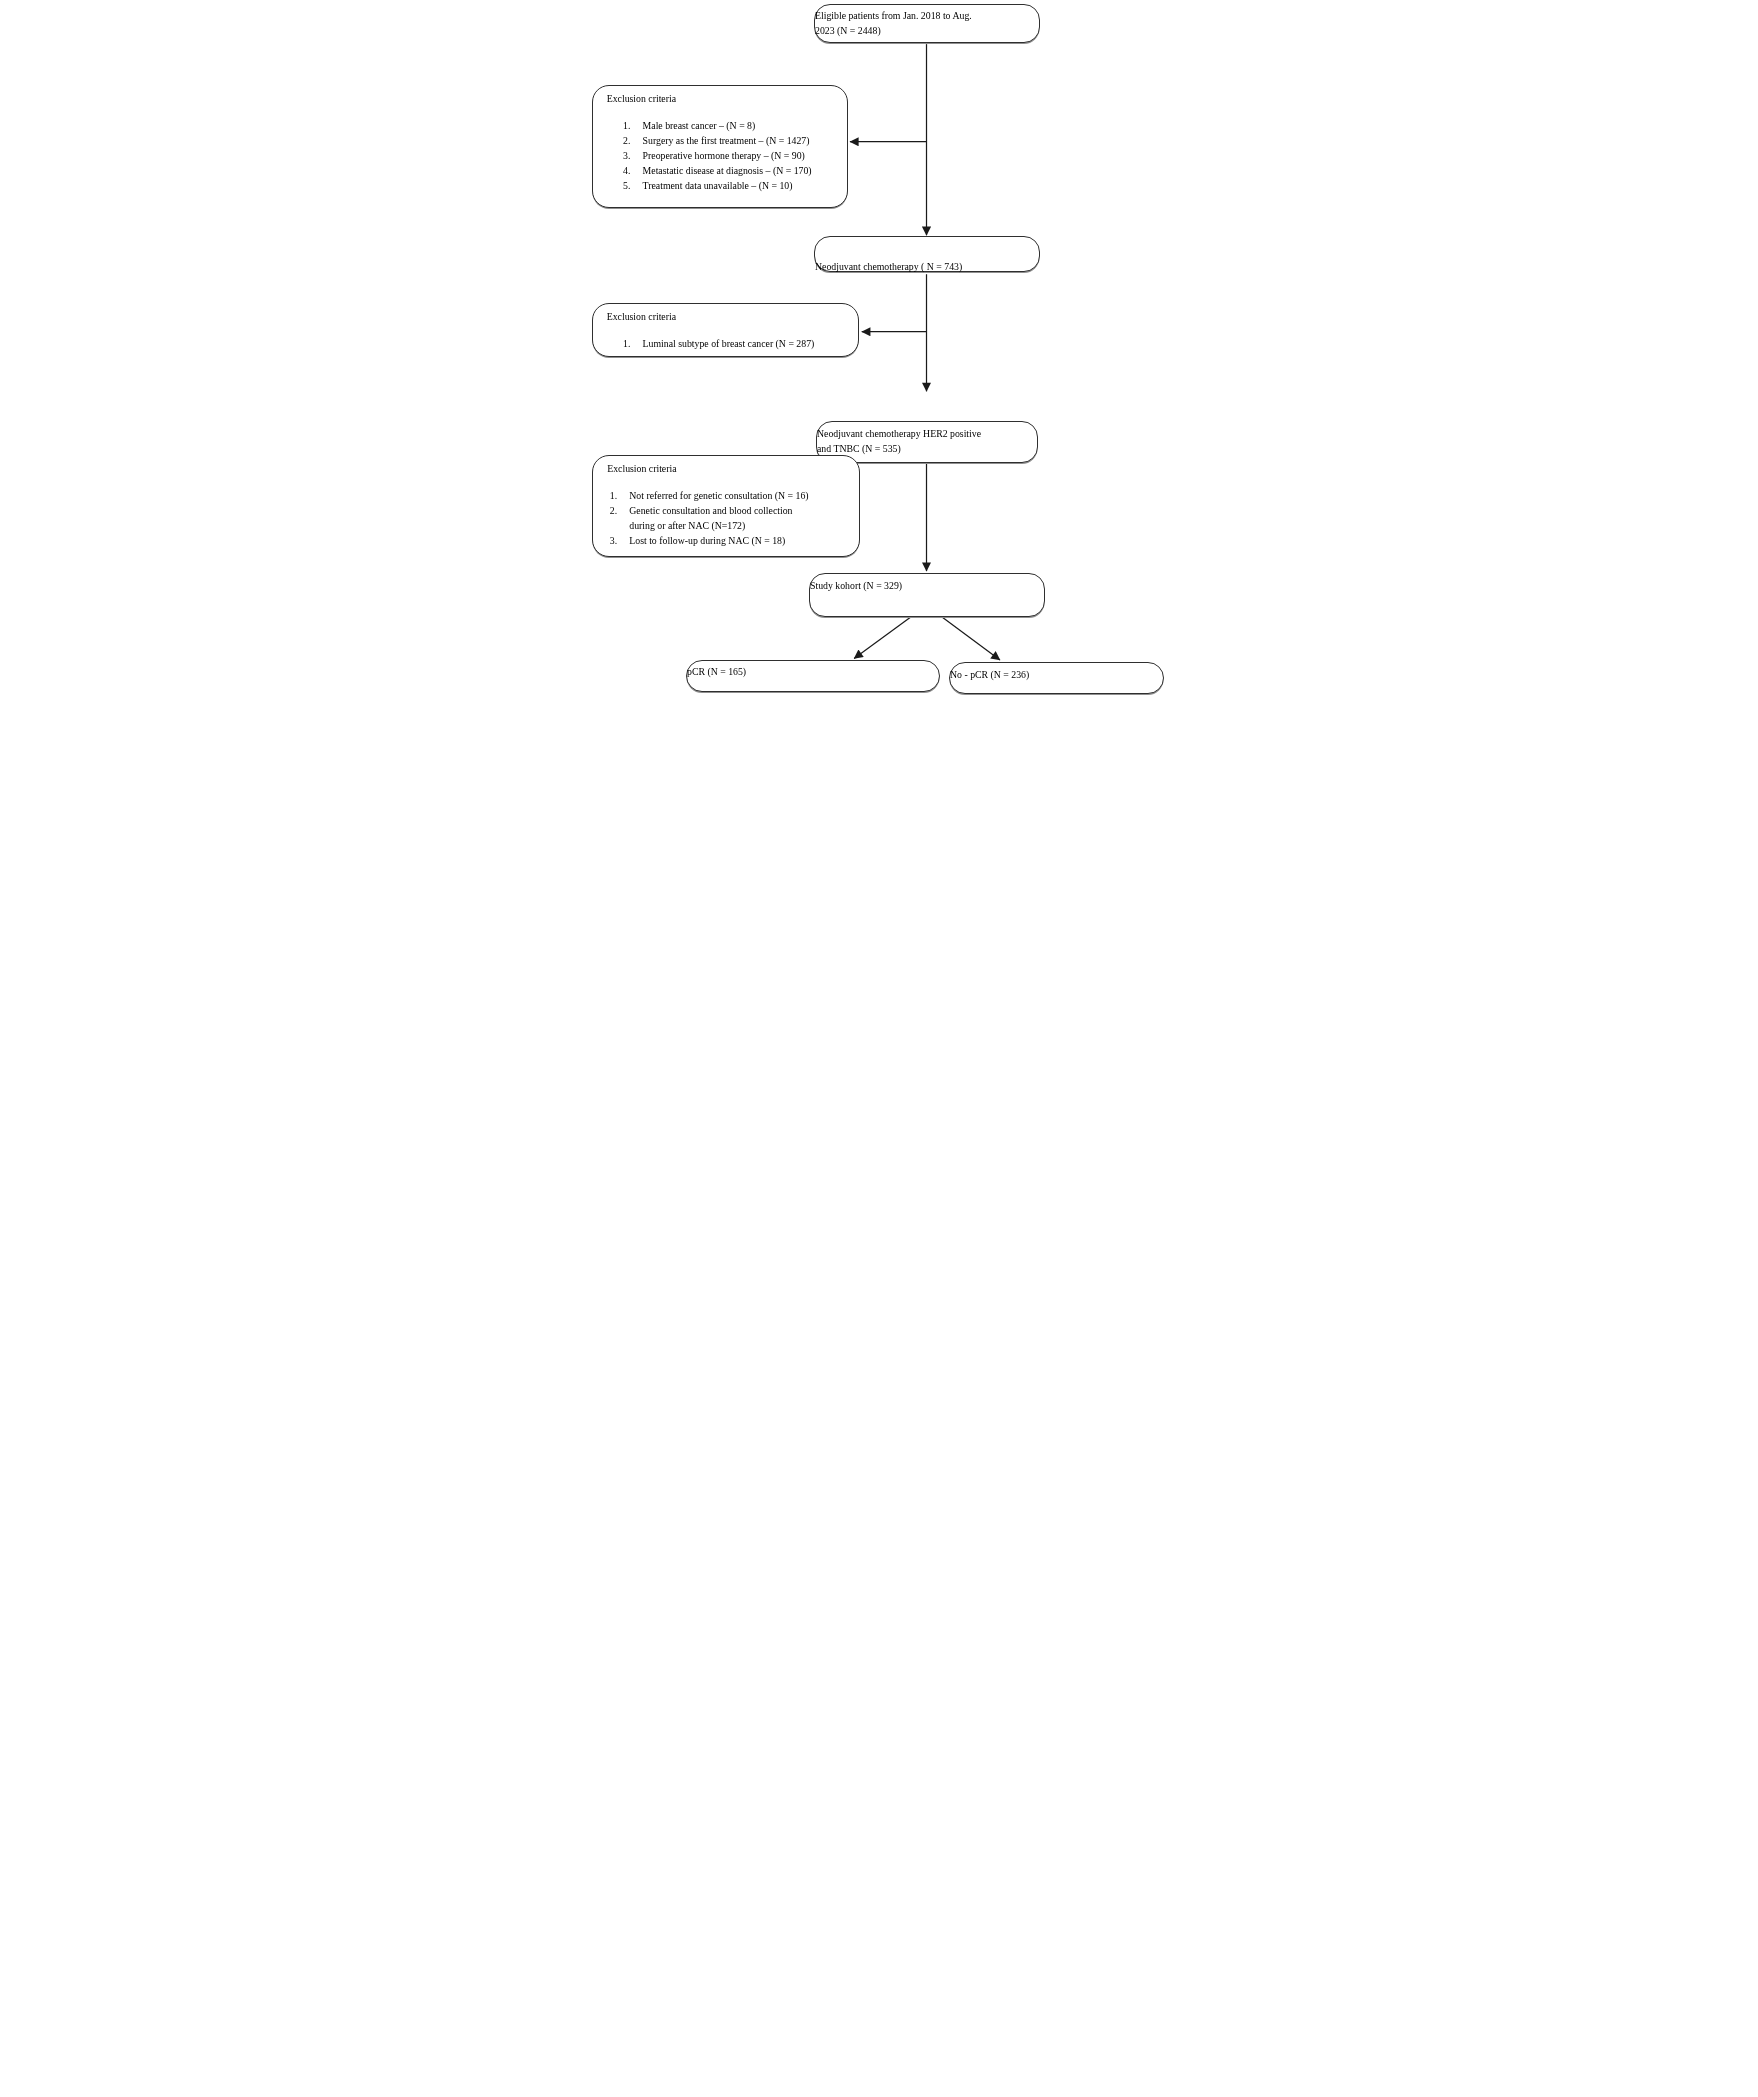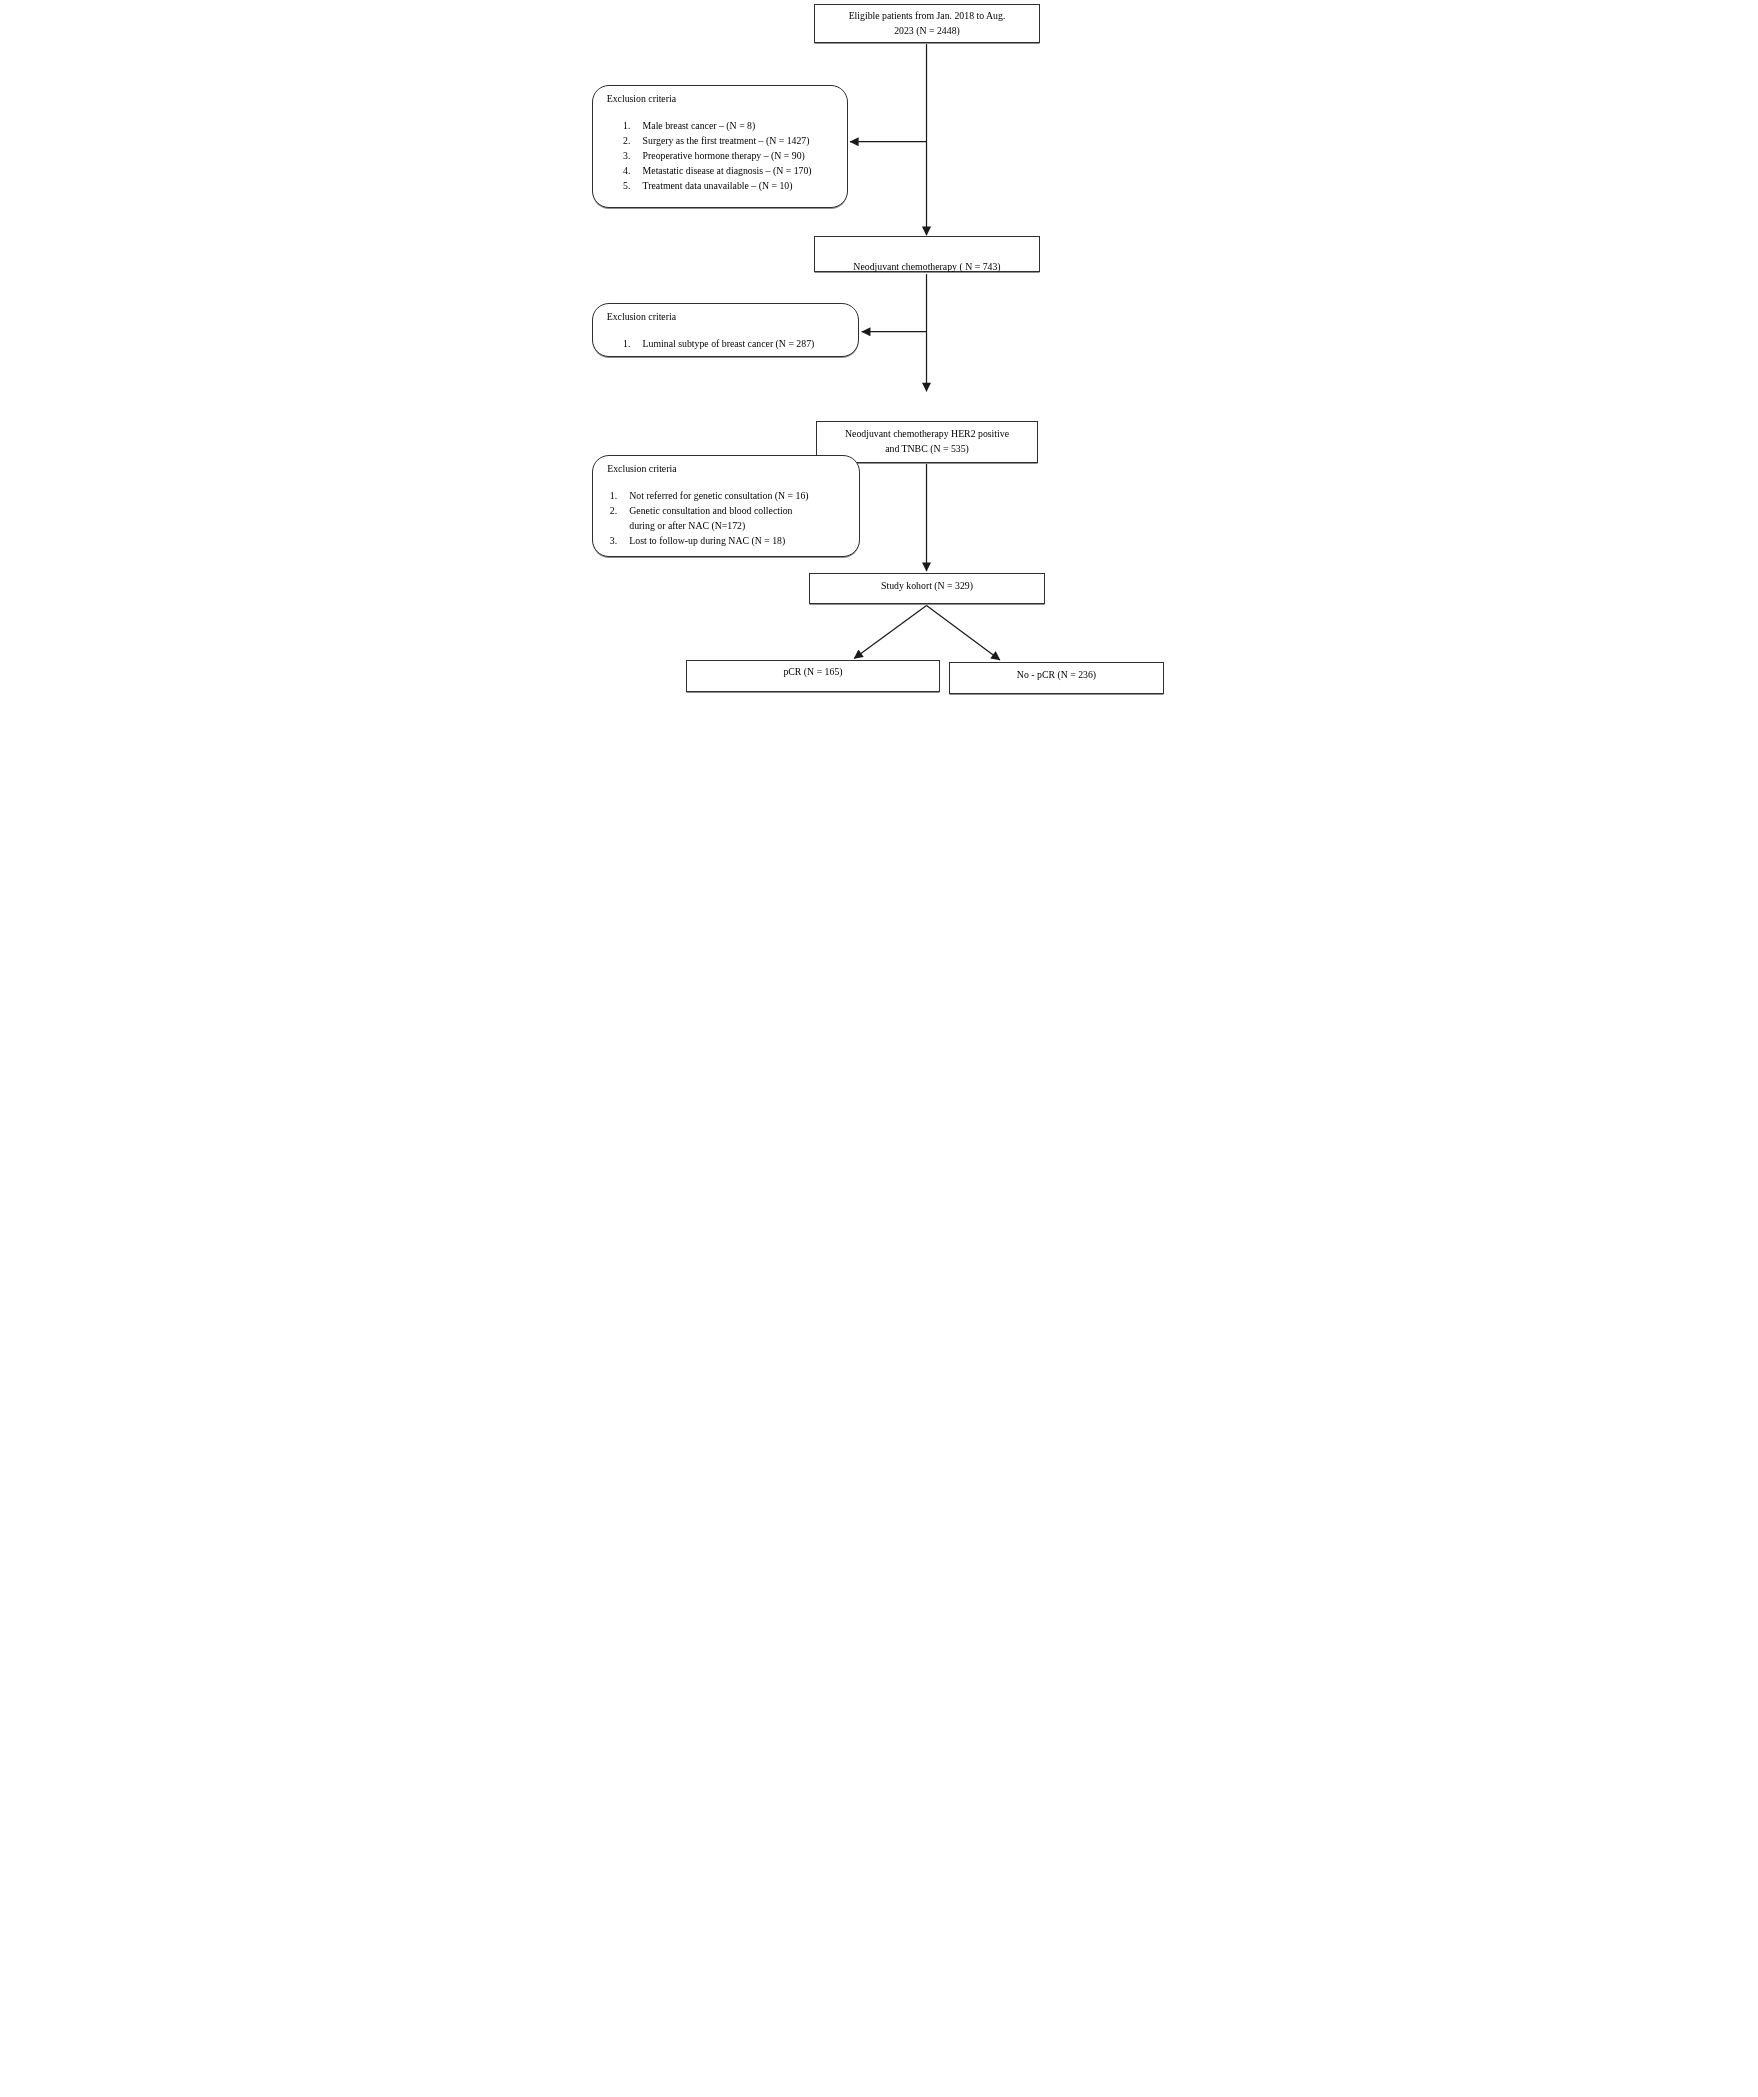--- a/index.html
+++ b/index.html
@@ -26,29 +26,30 @@
     pointer-events: none;
   }
   .node {
     position: absolute;
     box-sizing: border-box;
     background: #ffffff;
     border: 1px solid #2f2f2f;
     box-shadow: 0 1.5px 0 -0.5px #8f8f8f;
   }
   .center-node {
-    text-align: center;
+    text-align: left;
+    border-radius: 16px;
   }
   .node .line { display: block; }
 
   
   .box-eligible { left: 228px; top: 4.1px;    width: 226px; height: 39px; padding-top: 3.1px; }
   .box-chemo    { left: 228px; top: 236px;  width: 226px; height: 36px; padding-top: 22px; }
   .box-her2     { left: 230px; top: 393px;  width: 222px; height: 42px; padding-top: 4.1px; margin-top: 28px; }
-  .box-study    { left: 223px; top: 573px; width: 236px; height: 31px; padding-top: 4.1px; }
+  .box-study    { left: 223px; top: 573px; width: 236px; height: 44px; padding-top: 4.1px; }
   .box-pcr      { left: 100px; top: 660px; width: 254px; height: 32px; padding-top: 3.1px; }
   .box-nopcr    { left: 363px; top: 662px; width: 215px; height: 32px; padding-top: 4.1px; }
 
   
   .excl { padding: 5.1px 6.2px 0 14px; text-align: left; border-radius: 17px; }
   .box-excl1 { left: 5.7px; top: 85px; width: 256px; height: 123px; }
   .box-excl2 { left: 5.7px; top: 303px; width: 267px; height: 54px; }
   .box-excl3 { left: 6.2px; top: 455px; width: 268px; height: 102px; }
 
   .xhead { margin: 0 0 12.3px 0; }

